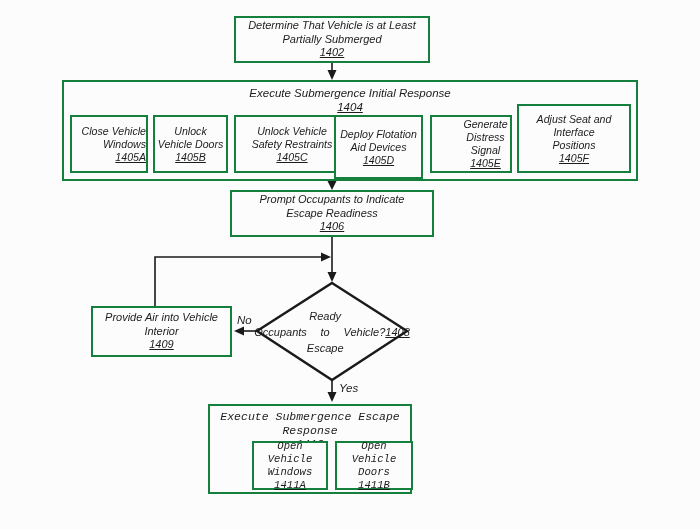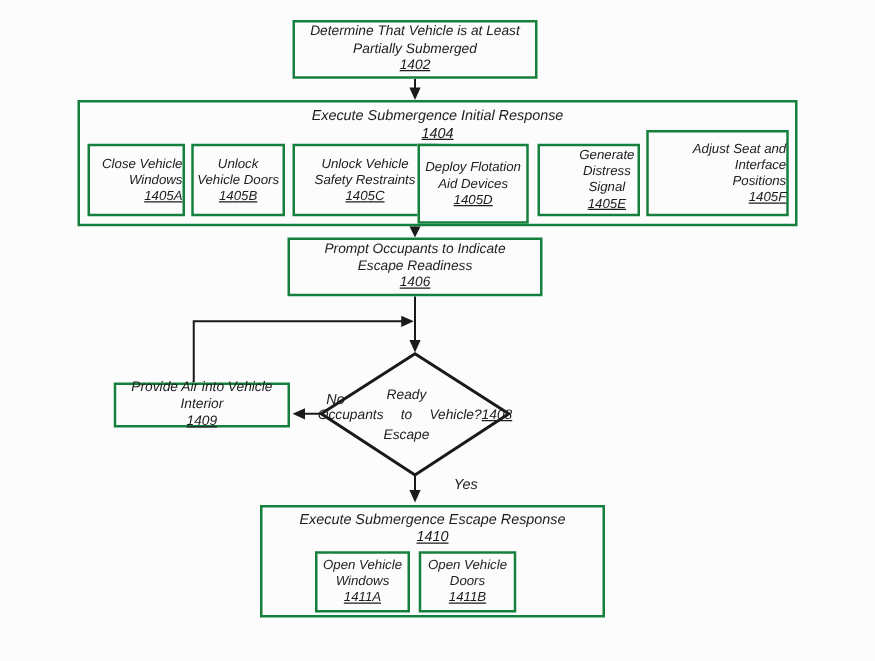--- a/index.html
+++ b/index.html
@@ -19,35 +19,35 @@
   .container-box {
     justify-content:flex-start; padding-top:5px; font-size:11.5px;
   }
   .subbox { font-size:10.6px; line-height:13px; }
   .ref { text-decoration:underline; }
   .diamond-text {
     position:absolute; box-sizing:border-box; background:transparent;
     display:flex; flex-direction:row; align-items:center; justify-content:center;
     text-align:center; font-size:11px; line-height:16px;
   }
-  .edge-label { position:absolute; font-size:11.5px; line-height:12px;margin-left:24px; }
+  .edge-label { position:absolute; font-size:11.5px; line-height:12px; }
 
   
   .n1402 { left:234px; top:16px;  width:196px; height:47px; }
   .n1404 { left:62px;  top:80px;  width:576px; height:101px; }
   .n1405a{ left:6px;   top:33px;  width:78px;  height:58px;align-items:flex-end; }
   .n1405b{ left:89px;  top:33px;  width:75px;  height:58px; }
   .n1405c{ left:170px; top:33px;  width:116px;  height:58px; }
   .n1405d{ left:270px; top:33px;  width:89px;  height:64px; }
   .n1405e{ left:366px; top:33px;  width:82px;  height:58px;padding-left:29px; }
-  .n1405f{ left:453px; top:22px;  width:114px; height:69px;align-items:flex-end; }
+  .n1405f{ left:453px; top:22px;  width:114px; height:69px; }
   .n1406 { left:230px; top:190px; width:204px; height:47px; }
   .n1408 { left:262px; top:293px; width:140px; height:78px; }
-  .n1409 { left:91px;  top:306px; width:141px; height:36px; border-width:2.5px; }
-  .n1410 { left:208px; top:404px; width:276px; height:90px; padding-top:4px; }
+  .n1409 { left:91px;  top:306px; width:141px; height:51px; border-width:2.5px; }
+  .n1410 { left:208px; top:404px; width:204px; height:90px; padding-top:4px;font-family:Liberation Mono, monospace; }
   .n1411a{ left:42px;  top:35px;  width:76px;  height:49px; }
   .n1411b{ left:125px; top:35px;  width:78px;  height:49px; }
   .lbl-no  { left:237px; top:314px; }
   .lbl-yes { left:339px; top:382px; }
 </style>
 </head>
 <body>
 
 <div class="stage">
 

